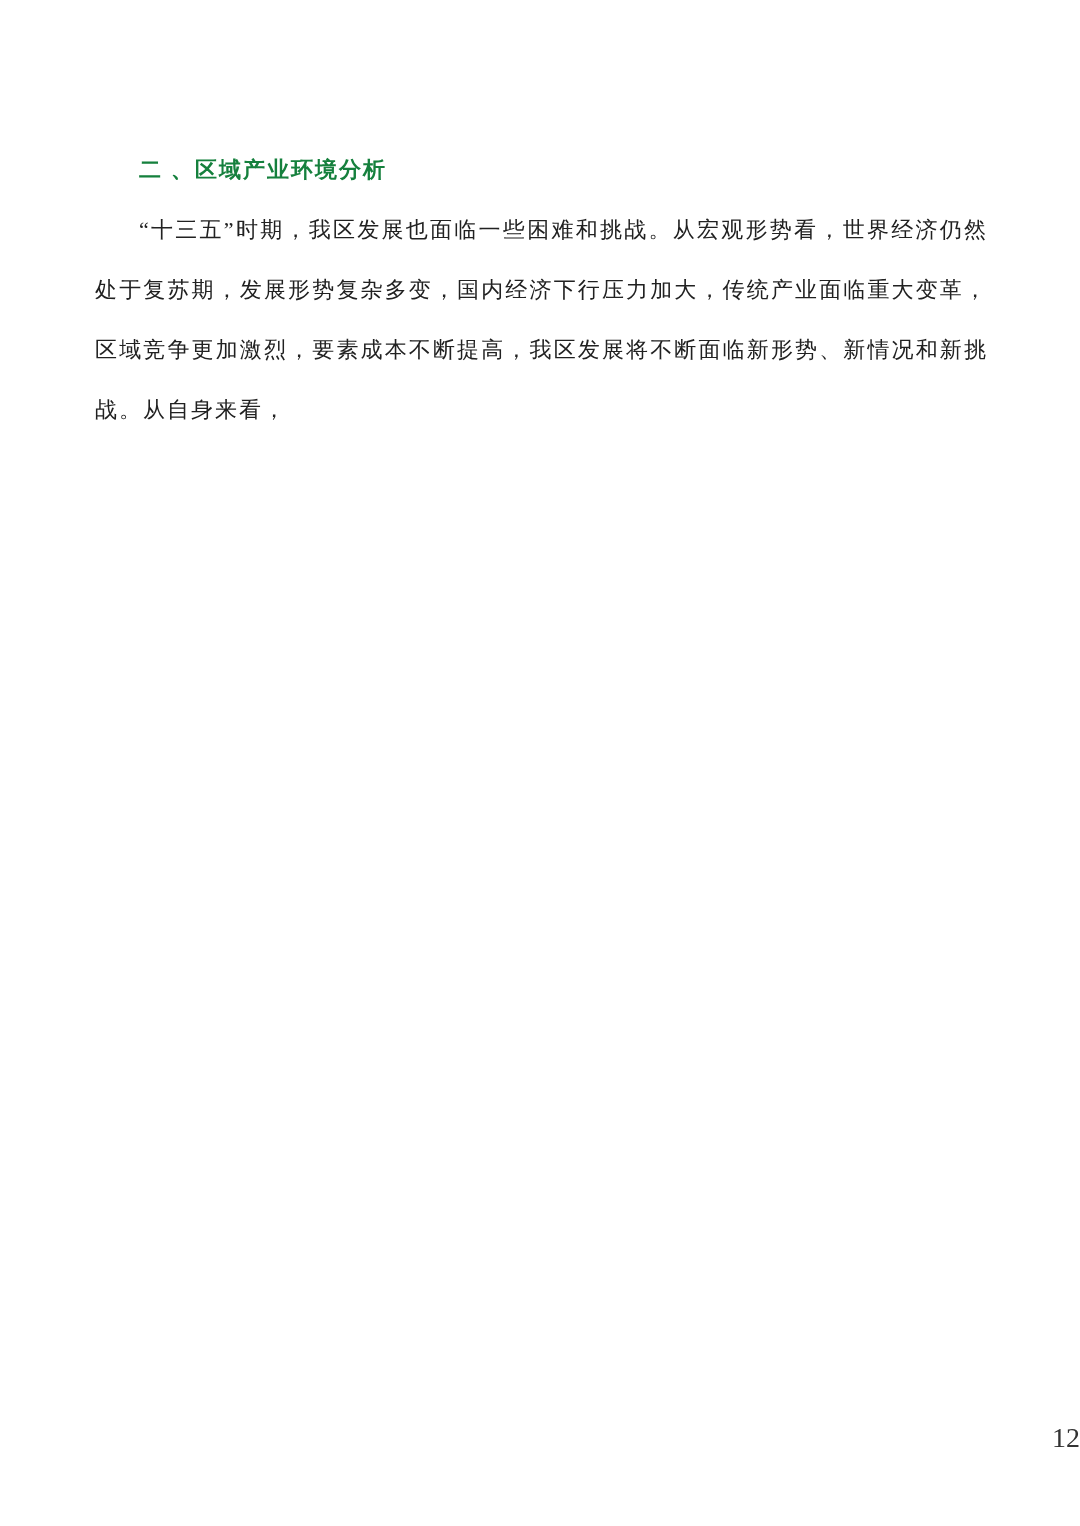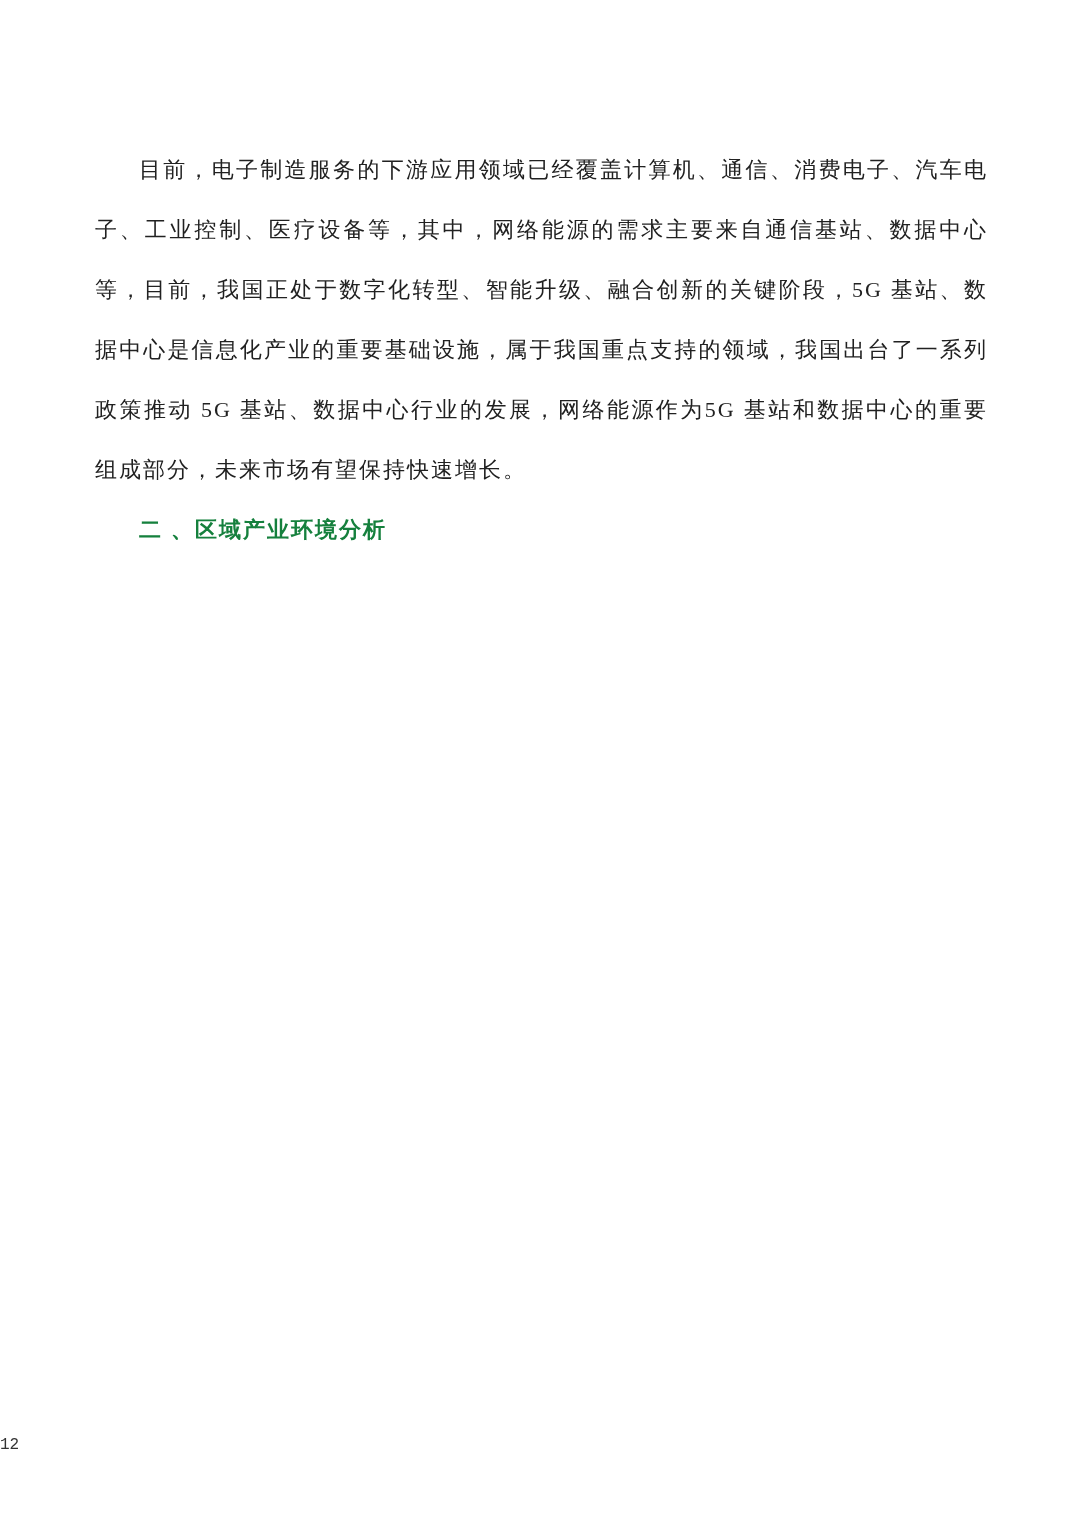--- a/index.html
+++ b/index.html
@@ -45,33 +45,33 @@
     letter-spacing: 2px;
     color: #15803d;
     font-family: "Liberation Sans", "DejaVu Sans", sans-serif;
   }
 
   .page-number {
     position: absolute;
     bottom: 72px;
     left: 0;
     width: 100%;
-    text-align: left;
-    font-size: 16px;
+    text-align: right;
+    font-size: 28px;
     letter-spacing: 0;
     color: #333333;
-    font-family: Liberation Mono, monospace;
+    font-family: Liberation Serif, serif;
   }
 </style>
 </head>
 <body>
 
 <div class="page">
   <div class="content">
-    <p class="para">目前，电子制造服务的下游应用领域已经覆盖计算机、通信、消费电子、汽车电子、工业控制、医疗设备等，其中，网络能源的需求主要来自通信基站、数据中心等，目前，我国正处于数字化转型、智能升级、融合创新的关键阶段，5G 基站、数据中心是信息化产业的重要基础设施，属于我国重点支持的领域，我国出台了一系列政策推动 5G 基站、数据中心行业的发展，网络能源作为5G 基站和数据中心的重要组成部分，未来市场有望保持快速增长。</p>
 
     <h2 class="heading">二 、区域产业环境分析</h2>
 
 
+    <p class="para">“十三五”时期，我区发展也面临一些困难和挑战。从宏观形势看，世界经济仍然处于复苏期，发展形势复杂多变，国内经济下行压力加大，传统产业面临重大变革，区域竞争更加激烈，要素成本不断提高，我区发展将不断面临新形势、新情况和新挑战。从自身来看，</p>
   </div>
 
   <div class="page-number">12</div>
 </div>
 
 </body></html>

